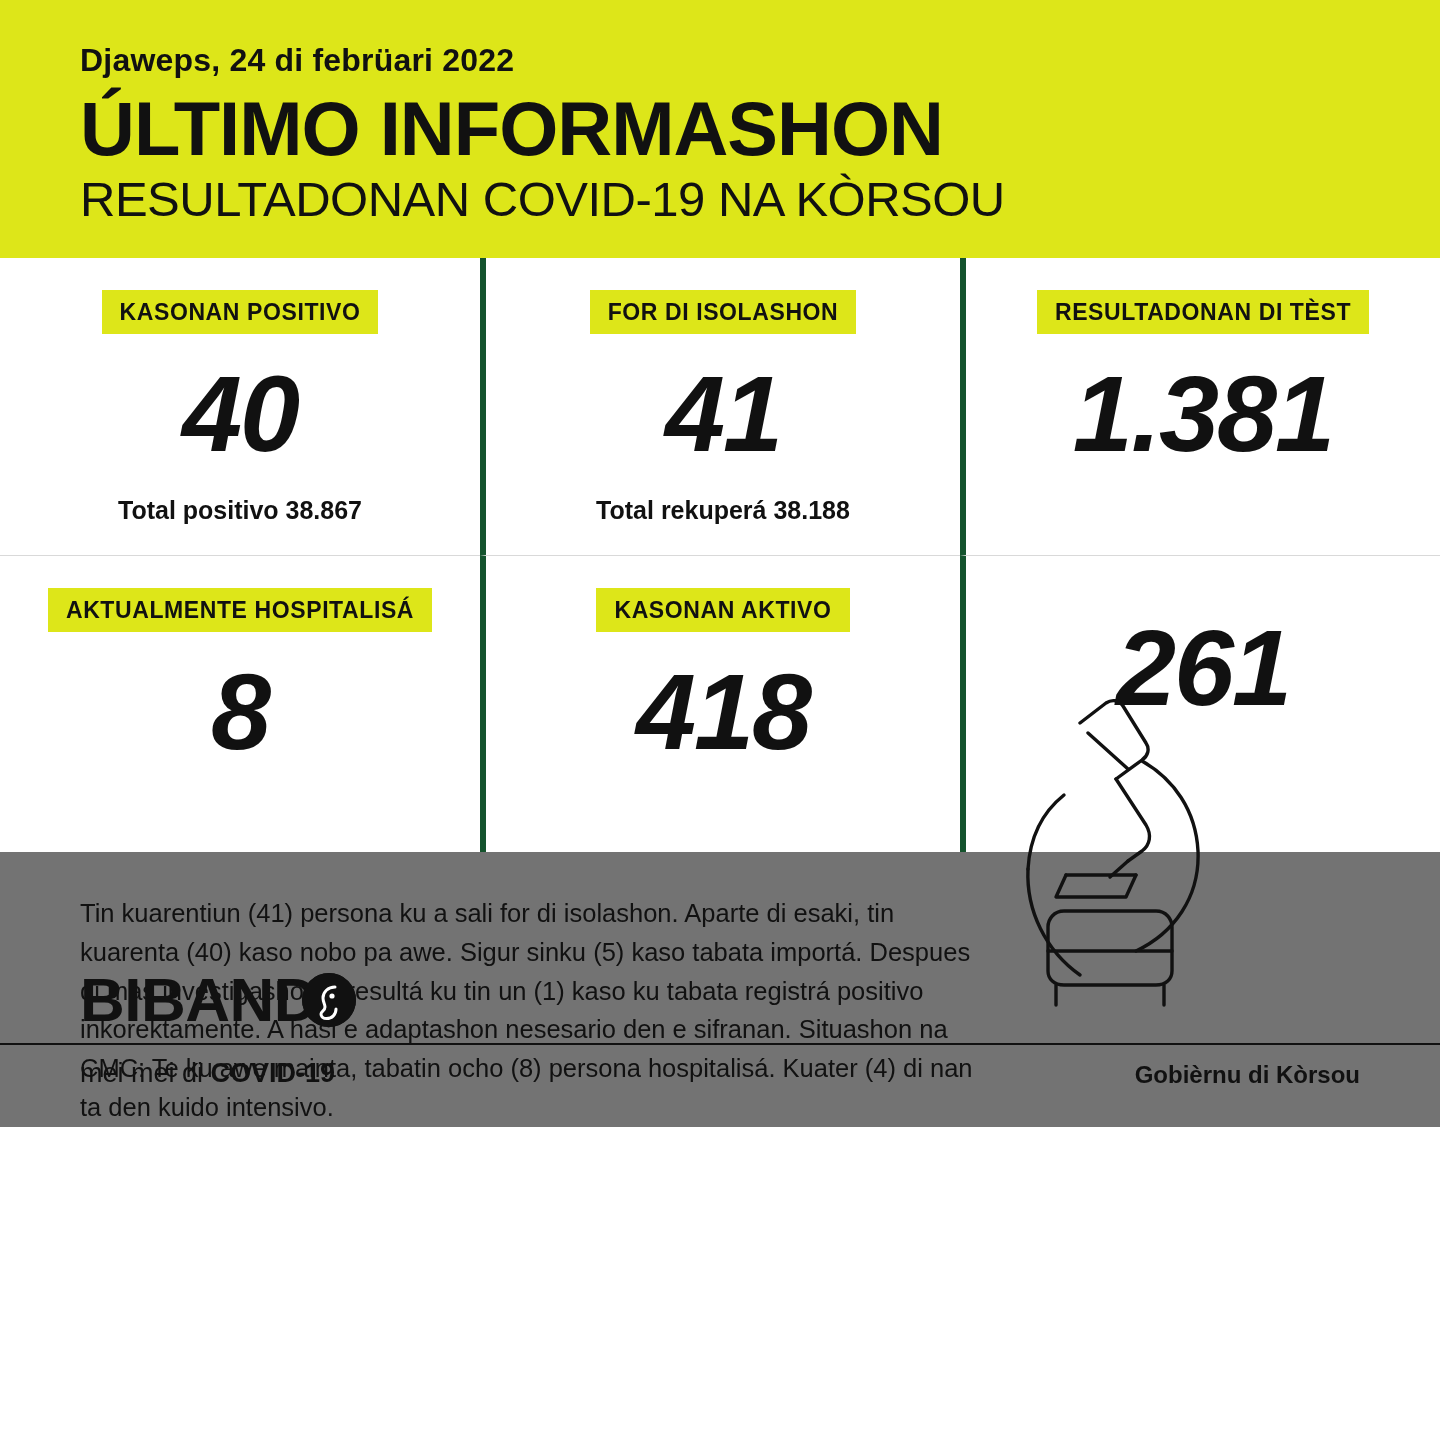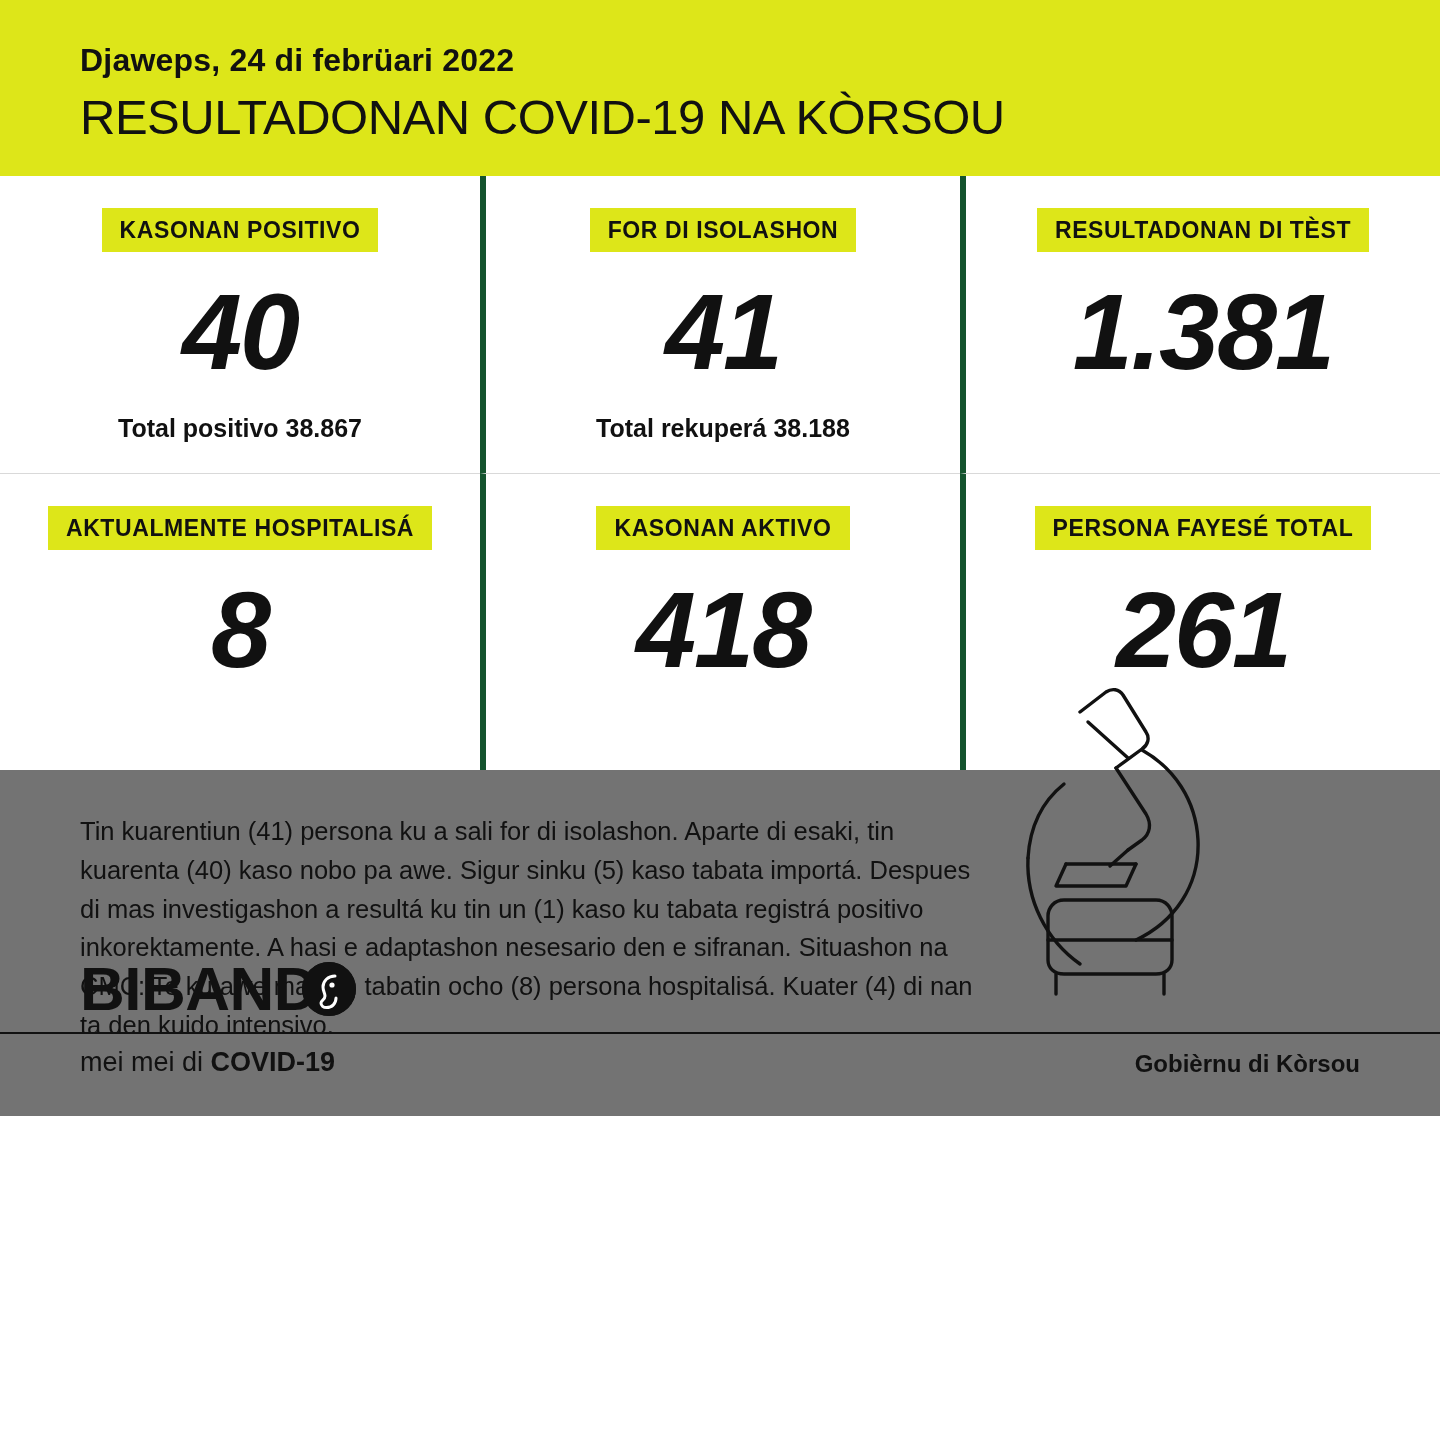--- a/index.html
+++ b/index.html
@@ -174,20 +174,21 @@
     bottom: 88px;
   }
 </style>
 </head>
 <body>
 
 <div class="poster">
 
   <div class="header">
     <div class="header-date">Djaweps, 24 di febrüari 2022</div>
+    <div class="header-title">ÚLTIMO INFORMASHON</div>
     <div class="header-subtitle">RESULTADONAN COVID-19 NA KÒRSOU</div>
   </div>
 
   <div class="stats">
 
     <div class="stat-cell col-left row-top">
       <div class="stat-label">KASONAN POSITIVO</div>
       <div class="stat-value">40</div>
       <div class="stat-sub">Total positivo 38.867</div>
     </div>
@@ -210,21 +211,20 @@
       <div class="stat-sub"></div>
     </div>
 
     <div class="stat-cell col-mid row-bottom">
       <div class="stat-label">KASONAN AKTIVO</div>
       <div class="stat-value">418</div>
       <div class="stat-sub"></div>
     </div>
 
     <div class="stat-cell col-right row-bottom">
-      <div class="stat-label">PERSONA FAYESÉ TOTAL</div>
       <div class="stat-value">261</div>
       <div class="stat-sub"></div>
     </div>
 
   </div>
 
   <div class="footer">
 
     <p class="footer-note">Tin kuarentiun (41) persona ku a sali for di isolashon. Aparte di esaki, tin kuarenta (40) kaso nobo pa awe. Sigur sinku  (5) kaso tabata importá. Despues di mas investigashon a resultá ku tin un (1) kaso ku tabata registrá positivo inkorektamente. A hasi e adaptashon nesesario den e sifranan. Situashon na CMC: Te ku awe mainta, tabatin ocho (8) persona hospitalisá. Kuater (4) di nan ta den kuido intensivo.</p>
 

